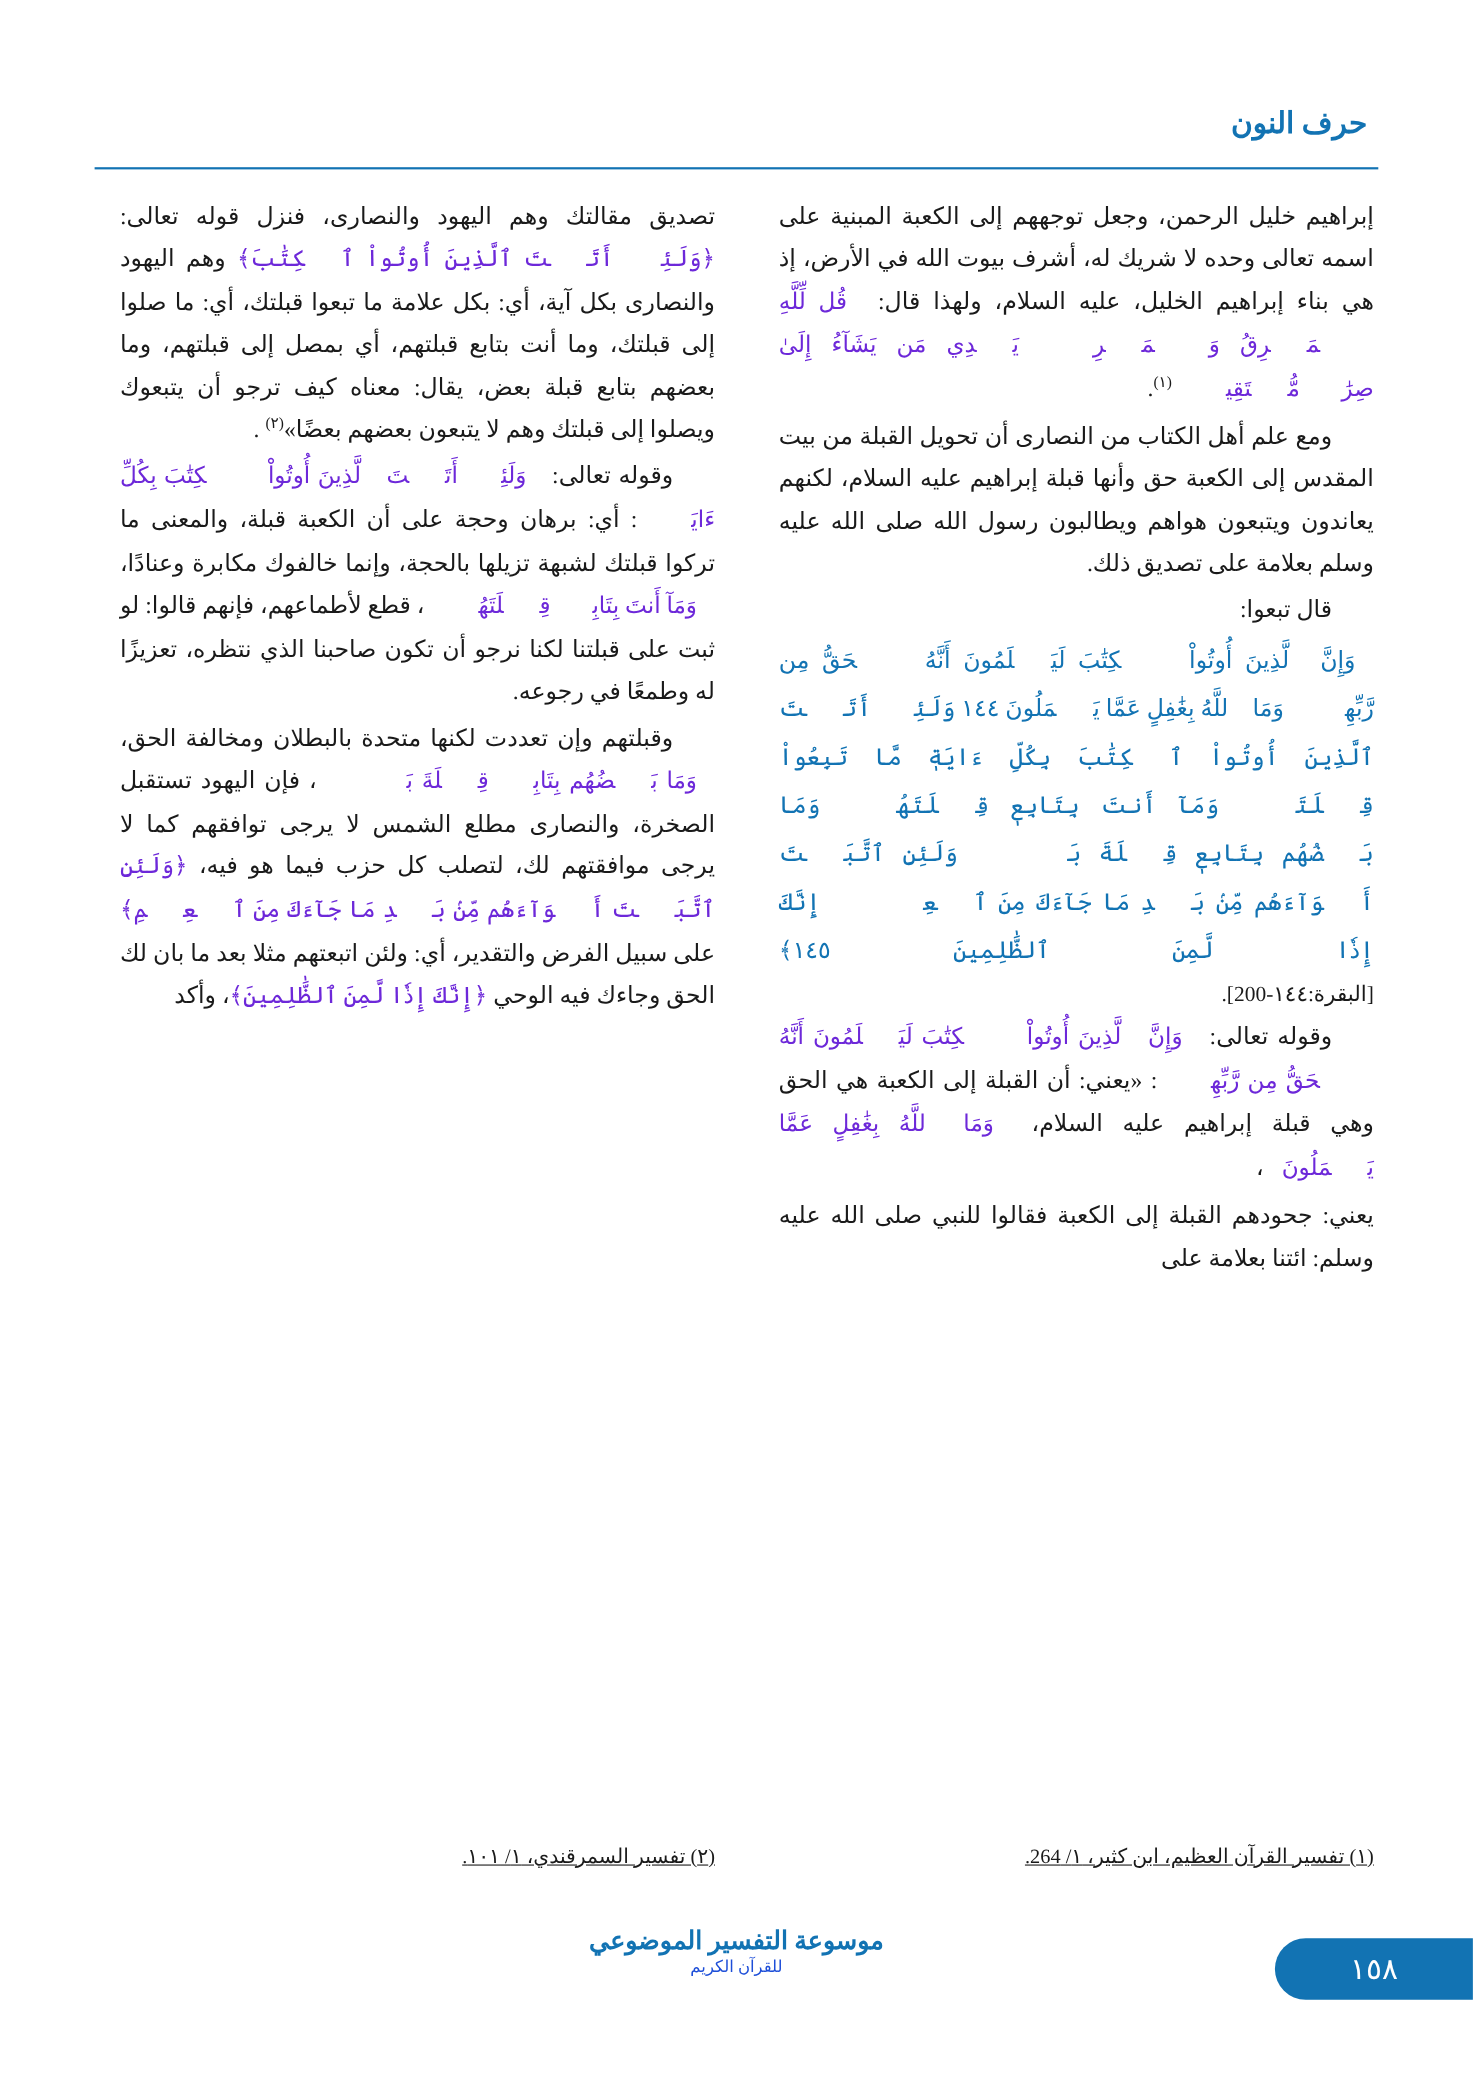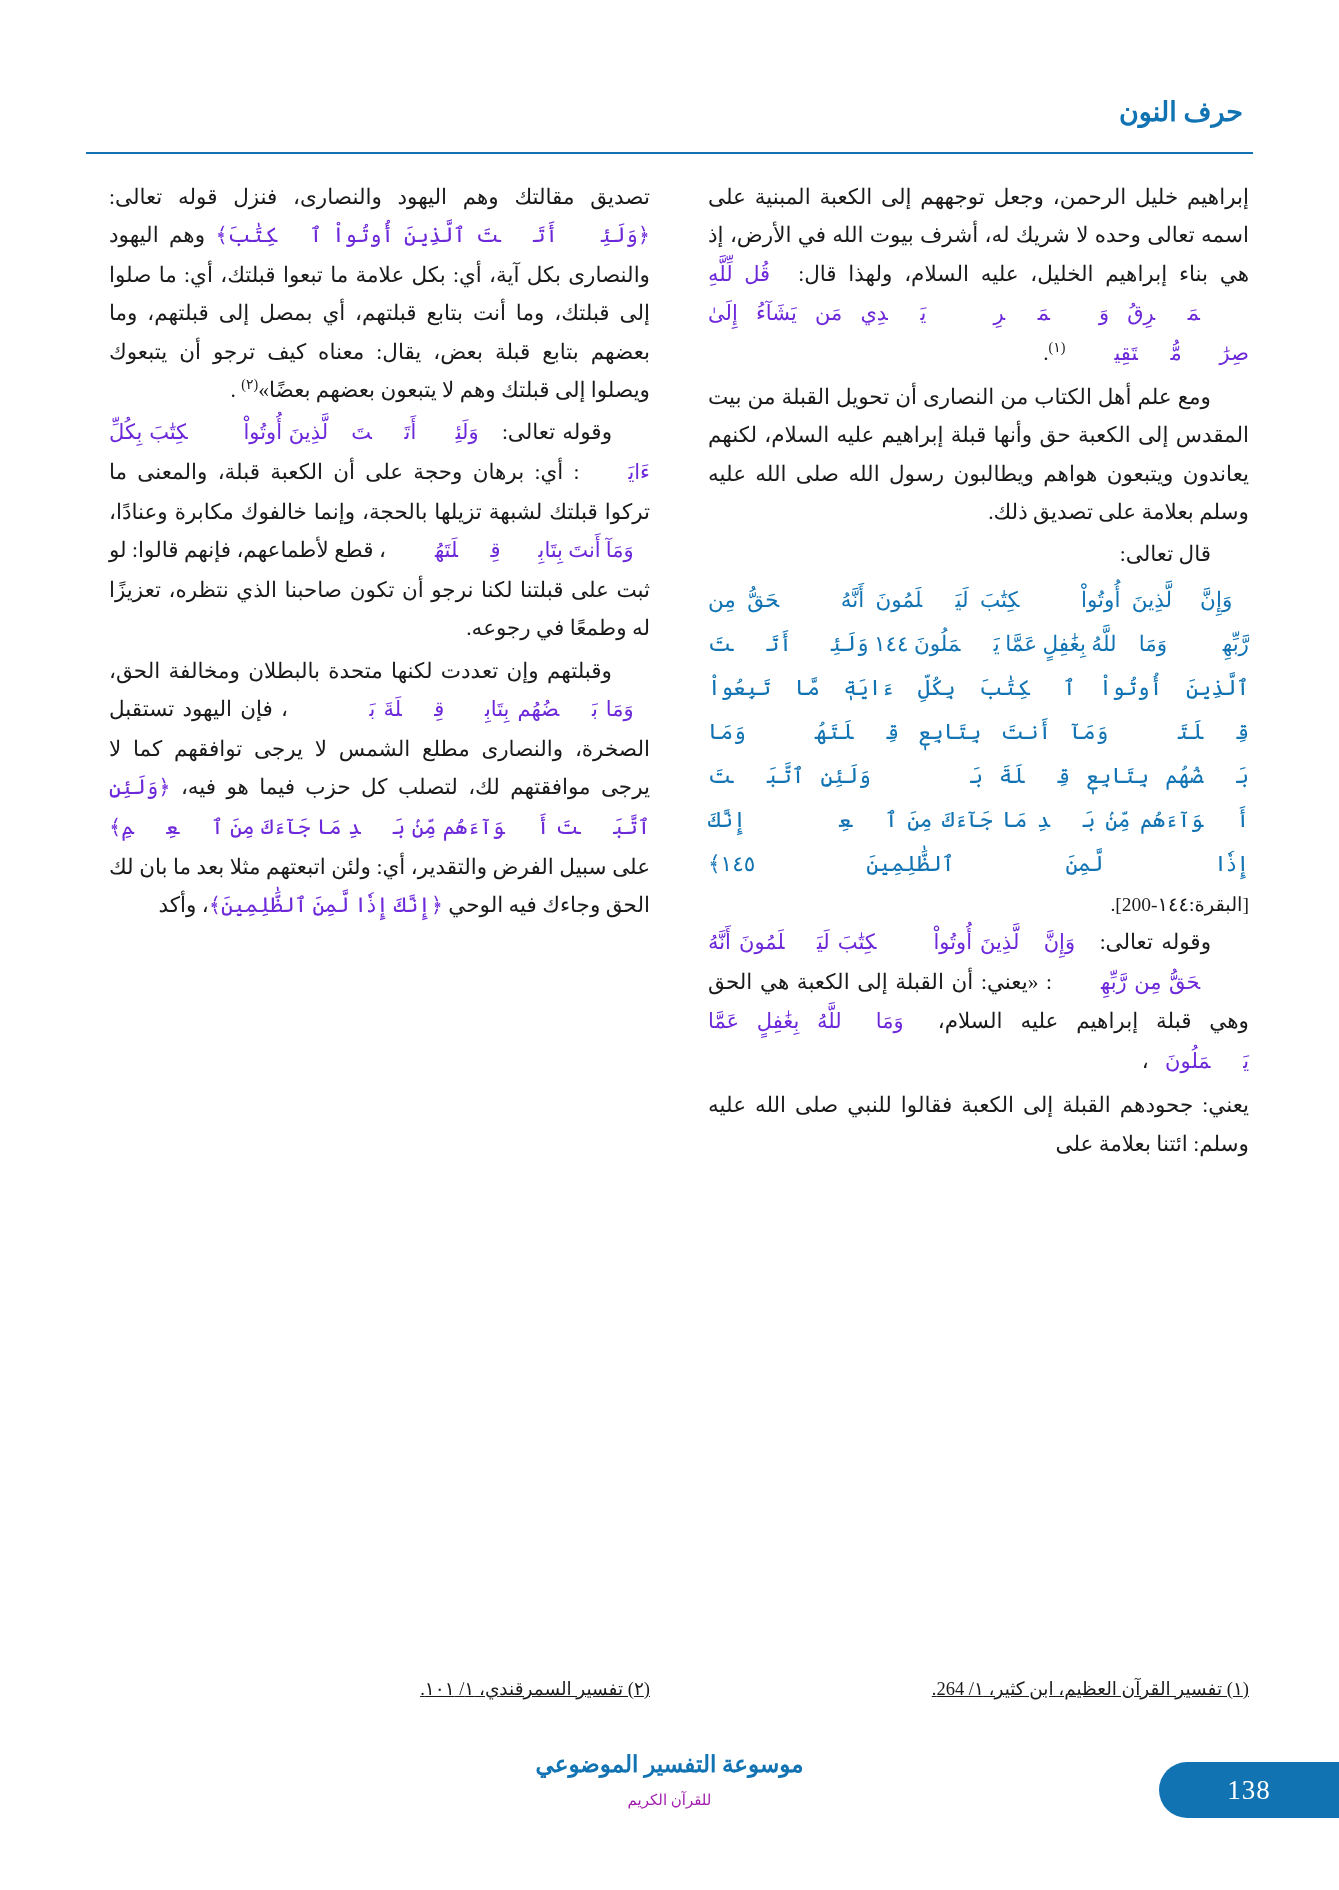--- a/index.html
+++ b/index.html
@@ -148,22 +148,22 @@
   }
   .logo-main {
     font-size: 23px;
     font-weight: bold;
     letter-spacing: -1px;
     line-height: 1.1;
     white-space: nowrap;
   }
   .logo-sub {
     font-size: 15px;
-    margin-top: 14px;
-    color: #a21caf;
+    margin-top: 2px;
+    color: #1d4ed8;
     white-space: nowrap;
   }
   .page-num-pill {
     position: absolute;
     left: 1060px;
     top: 14px;
     width: 180px;
     height: 56px;
     background: #1273b3;
     border-radius: 28px 0 0 28px;
@@ -196,21 +196,21 @@
       <p>
         <span>إبراهيم خليل الرحمن، وجعل توجههم إلى الكعبة المبنية على اسمه تعالى وحده لا شريك له، أشرف بيوت الله في الأرض، إذ هي بناء إبراهيم الخليل، عليه السلام، ولهذا قال:</span>
         <span class="q">﴿قُل لِّلَّهِ ٱلۡمَشۡرِقُ وَٱلۡمَغۡرِبُۚ يَهۡدِي مَن يَشَآءُ إِلَىٰ صِرَٰطٖ مُّسۡتَقِيمٖ﴾</span><sup class="fn">(١)</sup>.
       </p>
 
       <p class="indent">
         <span>ومع علم أهل الكتاب من النصارى أن تحويل القبلة من بيت المقدس إلى الكعبة حق وأنها قبلة إبراهيم عليه السلام، لكنهم يعاندون ويتبعون هواهم ويطالبون رسول الله صلى الله عليه وسلم بعلامة على تصديق ذلك.</span>
       </p>
 
       <p class="indent">
-        <span>قال تعالى:</span>
+        <span>قال تبعوا:</span>
       </p>
 
       <span class="q-block">﴿وَإِنَّ ٱلَّذِينَ أُوتُواْ ٱلۡكِتَٰبَ لَيَعۡلَمُونَ أَنَّهُ ٱلۡحَقُّ مِن رَّبِّهِمۡۗ وَمَا ٱللَّهُ بِغَٰفِلٍ عَمَّا يَعۡمَلُونَ ١٤٤ وَلَئِنۡ أَتَيۡتَ ٱلَّذِينَ أُوتُواْ ٱلۡكِتَٰبَ بِكُلِّ ءَايَةٖ مَّا تَبِعُواْ قِبۡلَتَكَۚ وَمَآ أَنتَ بِتَابِعٖ قِبۡلَتَهُمۡۚ وَمَا بَعۡضُهُم بِتَابِعٖ قِبۡلَةَ بَعۡضٖۚ وَلَئِنِ ٱتَّبَعۡتَ أَهۡوَآءَهُم مِّنۢ بَعۡدِ مَا جَآءَكَ مِنَ ٱلۡعِلۡمِۙ إِنَّكَ إِذٗا لَّمِنَ ٱلظَّٰلِمِينَ ١٤٥﴾</span>
 
       <span class="ref">[البقرة:١٤٤-200].</span>
 
       <p class="indent">
         <span>وقوله تعالى:</span>
         <span class="q">﴿وَإِنَّ ٱلَّذِينَ أُوتُواْ ٱلۡكِتَٰبَ لَيَعۡلَمُونَ أَنَّهُ ٱلۡحَقُّ مِن رَّبِّهِمۡ﴾</span><span>: «يعني: أن القبلة إلى الكعبة هي الحق وهي قبلة إبراهيم عليه السلام،</span>
         <span class="q">﴿وَمَا ٱللَّهُ بِغَٰفِلٍ عَمَّا يَعۡمَلُونَ﴾</span><span>،</span>
@@ -251,16 +251,16 @@
       <div class="fn-col">(١)  تفسير القرآن العظيم، ابن كثير، ١/ 264.</div>
       <div class="fn-col left-col">(٢)  تفسير السمرقندي، ١/ ١٠١.</div>
     </div>
   </div>
 
   <div class="footer">
     <div class="logo">
       <div class="logo-main">موسوعة التفسير الموضوعي</div>
       <div class="logo-sub">للقرآن الكريم</div>
     </div>
-    <div class="page-num-pill left-edge">138</div>
+    <div class="page-num-pill left-edge">١٥٨</div>
   </div>
 
 </div>
 
 </body></html>

